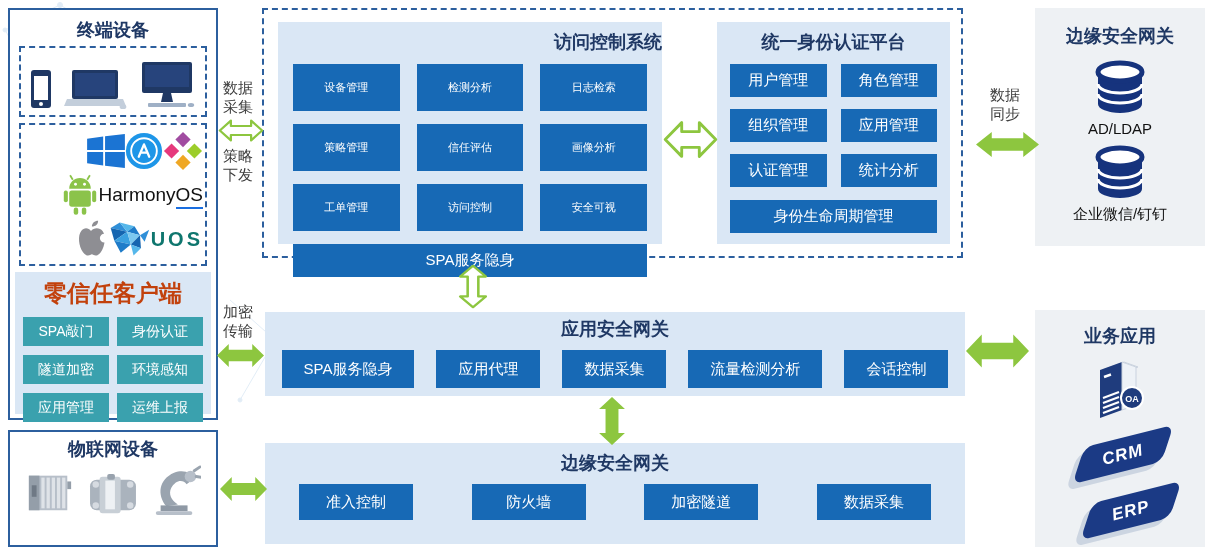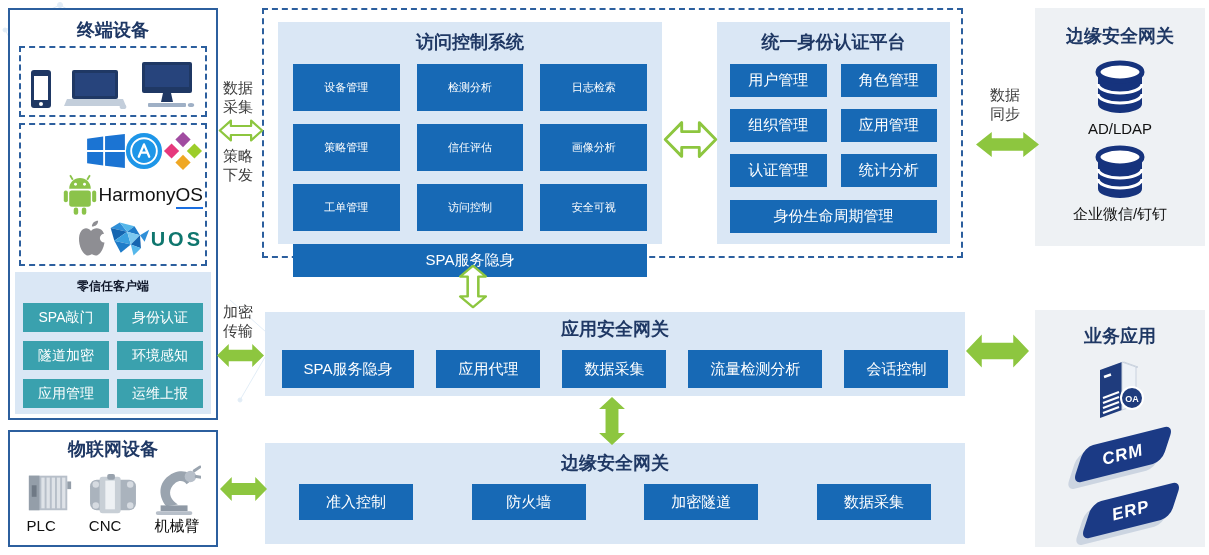--- a/index.html
+++ b/index.html
@@ -5,21 +5,21 @@
   html,body{margin:0;padding:0;background:#fff;font-family:"Liberation Sans",sans-serif;}
   .canvas{position:relative;width:1209px;height:555px;background:#fff;overflow:hidden;}
   .abs{position:absolute;}
   
   .box{position:absolute;background:#fff;border:2px solid #2c5f9e;box-sizing:border-box;}
   .panelbg{position:absolute;background:#dae7f5;box-sizing:border-box;}
   .graypanel{position:absolute;background:#eef1f4;box-sizing:border-box;}
   .dashedbox{position:absolute;border:2px dashed #2c5f9e;box-sizing:border-box;}
   .dashed{position:absolute;border:2px dashed #2c5f9e;box-sizing:border-box;}
   .ptitle{color:#1f3864;font-weight:bold;font-size:18px;text-align:center;}
-  .subtitle{color:#0f172a;font-weight:bold;font-size:12px;text-align:center;}
+  .subtitle{color:#c2410c;font-weight:bold;font-size:23px;text-align:center;}
   
   .chip{background:#1769b5;color:#fff;font-size:14px;display:flex;align-items:center;justify-content:center;box-sizing:border-box;white-space:nowrap;}
   .teal{background:#3aa1ae;}
   .chipgrid3{display:grid;grid-template-columns:repeat(3,1fr);gap:13px 17px;margin:10px 15px 0;}
   .chipgrid3 .chip{height:47px;font-size:11px;}
   .chipgrid2{display:grid;grid-template-columns:1fr 1fr;gap:12px 14px;margin:10px 13px 0;}
   .chipgrid2 .chip{height:33px;font-size:15px;}
   .widechip{margin:13px 15px 0;height:33px;font-size:15px;}
   .clientgrid{display:grid;grid-template-columns:1fr 1fr;gap:9px 8px;margin:8px 8px 0;}
   .clientgrid .chip{height:29px;font-size:14px;}
@@ -184,31 +184,26 @@
           <circle cx="44" cy="35" r="3.4" fill="#d6dbe1"></circle>
       </svg>
       <svg width="50" height="52" viewBox="0 0 52 54">
         <path d="M16 44 C6 32 8 16 24 9 C34 5 42 9 45 15 L37 21 C33 15 25 17 21 25 C18 31 21 38 28 42 Z" fill="#9aa4af"></path>
         <circle cx="41" cy="13" r="6" fill="#b7bfc9"></circle>
         <path d="M45 7 l6 -4 M47 13 l7 1" stroke="#9aa4af" stroke-width="3" stroke-linecap="round" fill="none"></path>
         <rect x="10" y="43" width="28" height="6" fill="#8f99a5"></rect>
         <rect x="5" y="49" width="38" height="4" rx="2" fill="#b7bfc9"></rect>
       </svg>
     </div>
-    <div class="iotlabels">
-      <span>PLC</span>
-      <span>CNC</span>
-      <span>机械臂</span>
-    </div>
   </div>
 
   <div class="dashedbox" style="left:262px;top:8px;width:701px;height:250px;"></div>
 
   <div class="panelbg" style="left:278px;top:22px;width:384px;height:222px;">
-    <div class="ptitle" style="margin-top:8px;">访问控制系统</div>
+    <div class="ptitle" style="margin-top:8px;text-align:right;">访问控制系统</div>
     <div class="chipgrid3">
       <div class="chip">设备管理</div>
       <div class="chip">检测分析</div>
       <div class="chip">日志检索</div>
       <div class="chip">策略管理</div>
       <div class="chip">信任评估</div>
       <div class="chip">画像分析</div>
       <div class="chip">工单管理</div>
       <div class="chip">访问控制</div>
       <div class="chip">安全可视</div>

